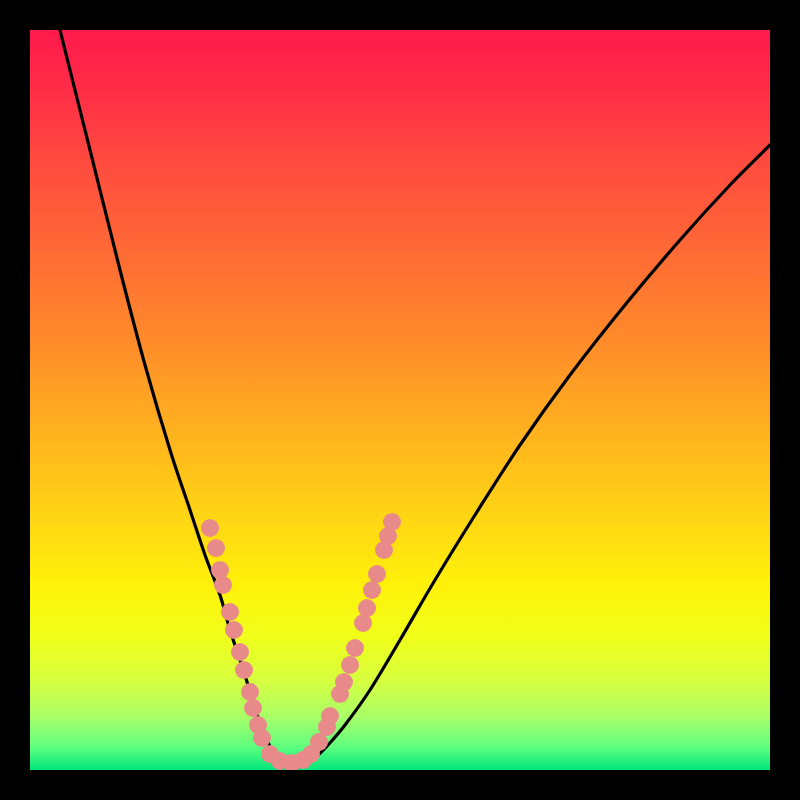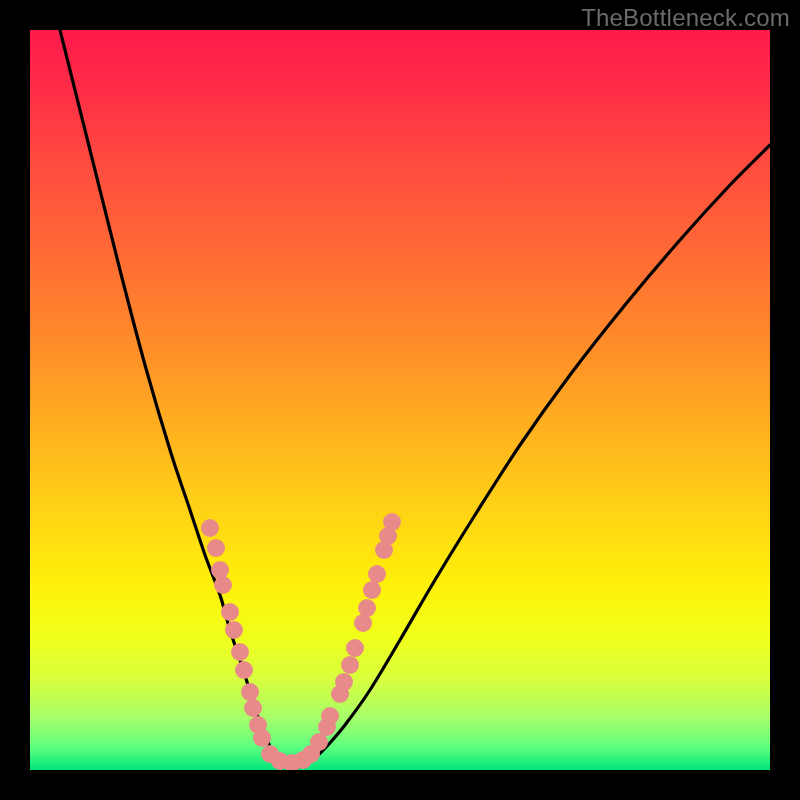--- a/index.html
+++ b/index.html
@@ -93,14 +93,13 @@
           <circle cx="333" cy="593" r="9" fill="#e98a8a" stroke="#d77a7a" stroke-width="0"></circle>
           <circle cx="337" cy="578" r="9" fill="#e98a8a" stroke="#d77a7a" stroke-width="0"></circle>
           <circle cx="342" cy="560" r="9" fill="#e98a8a" stroke="#d77a7a" stroke-width="0"></circle>
           <circle cx="347" cy="544" r="9" fill="#e98a8a" stroke="#d77a7a" stroke-width="0"></circle>
           <circle cx="354" cy="520" r="9" fill="#e98a8a" stroke="#d77a7a" stroke-width="0"></circle>
           <circle cx="358" cy="506" r="9" fill="#e98a8a" stroke="#d77a7a" stroke-width="0"></circle>
           <circle cx="362" cy="492" r="9" fill="#e98a8a" stroke="#d77a7a" stroke-width="0"></circle>
         </g>
     </svg>
   </div>
-  <div class="watermark">TheBottleneck.com</div>
 </div>
 
 </body></html>

